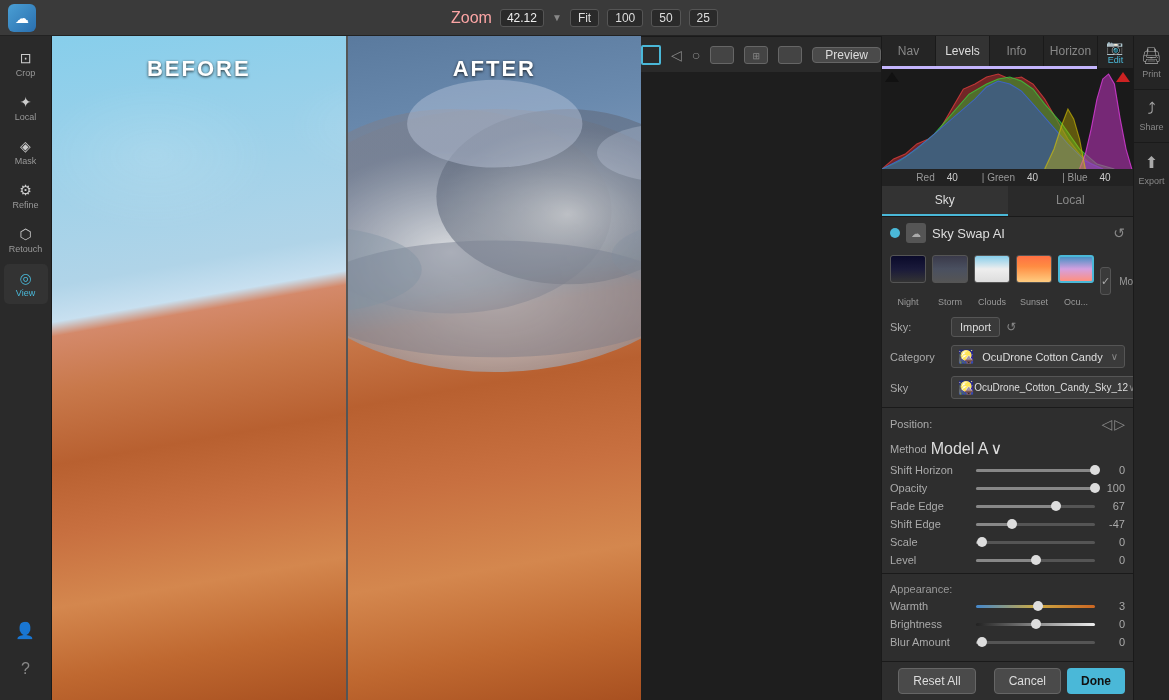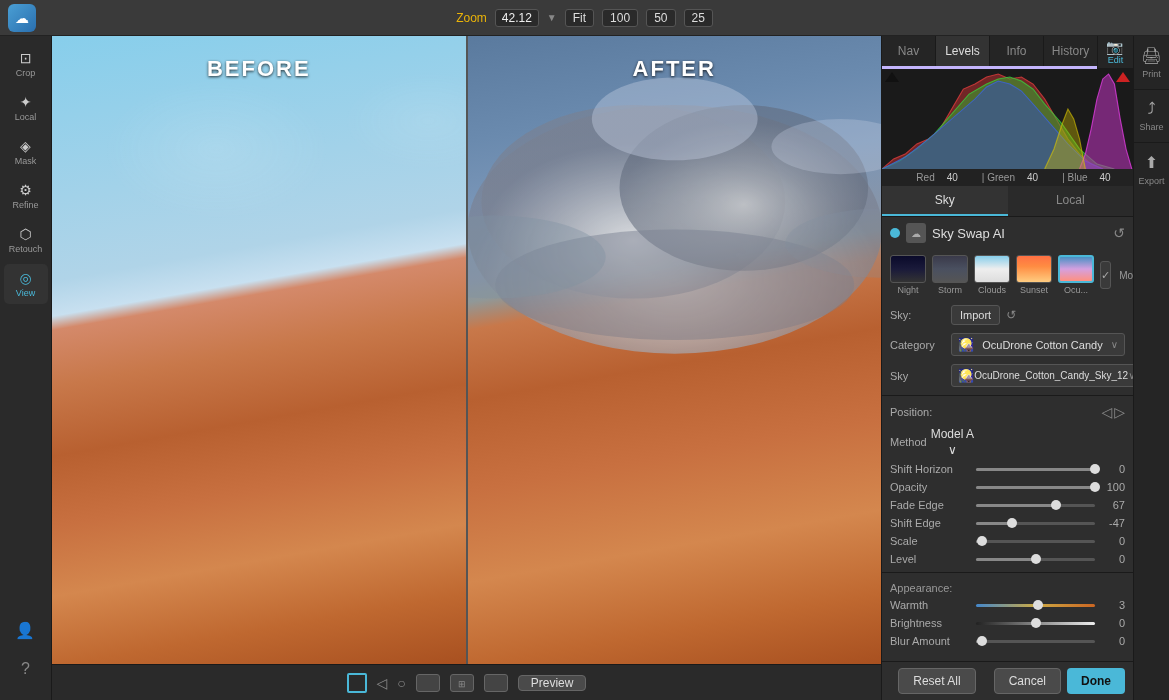--- a/index.html
+++ b/index.html
@@ -30,22 +30,22 @@
       left: 8px;
       width: 28px;
       height: 28px;
       background: linear-gradient(135deg, #4a9fd4, #2a6faf);
       border-radius: 6px;
       display: flex;
       align-items: center;
       justify-content: center;
     }
     .zoom-label {
-      color: #eab308;
-      font-size: 12px;
+      color: #fca5a5;
+      font-size: 16px;
     }
     .zoom-value {
       color: #eee;
       font-size: 12px;
       background: #2a2a2a;
       border: 1px solid #555;
       border-radius: 3px;
       padding: 1px 6px;
     }
     .zoom-btn {
@@ -105,21 +105,21 @@
       align-items: center;
       gap: 8px;
       padding-bottom: 8px;
     }
 
     
     .canvas-area {
       flex: 1;
       background: #1e1e1e;
       display: flex;
-      flex-direction: column;
+      flex-direction: row;
       overflow: hidden;
     }
     .canvas-content {
       flex: 1;
       display: flex;
       position: relative;
       overflow: hidden;
     }
     .before-after-container {
       display: flex;
@@ -353,21 +353,21 @@
     .preset-thumb.active-preset { border: 2px solid #4ab8d8; }
     .preset-bg-night { background: linear-gradient(180deg, #0a0a2a 0%, #1a1a3a 50%, #333 100%); }
     .preset-bg-storm { background: linear-gradient(180deg, #3a3a4a 0%, #4a5060 50%, #555 100%); }
     .preset-bg-clouds { background: linear-gradient(180deg, #87CEEB 0%, #eee 50%, #ddd 100%); }
     .preset-bg-sunset { background: linear-gradient(180deg, #ff7043 0%, #ff8c42 40%, #ffcc80 100%); }
     .preset-bg-ocu { background: linear-gradient(180deg, #4a90c4 0%, #d4a0e0 50%, #ff9080 100%); }
     .preset-label {
       font-size: 9px;
       color: #999;
       text-align: center;
-      margin-top: 2px;
+      margin-top: 14px;
     }
     .preset-item {
       display: flex;
       flex-direction: column;
       align-items: center;
     }
     .more-btn {
       width: 28px;
       height: 28px;
       border: 1px solid #555;
@@ -518,27 +518,26 @@
       display: flex;
       align-items: center;
       padding: 3px 8px;
       gap: 4px;
     }
     .method-label {
       font-size: 11px;
       color: #aaa;
     }
     .method-value {
-      font-size: 12px;
+      font-size: 16px;
       color: #ddd;
       display: flex;
       align-items: center;
       gap: 2px;
       cursor: pointer;
-      flex-direction: column;
     }
 
     
     .bottom-actions {
       display: flex;
       padding: 6px 8px;
       gap: 6px;
       justify-content: flex-end;
       background: #2e2e2e;
       border-top: 1px solid #1a1a1a;
@@ -708,21 +707,21 @@
       </div>
     </div>
 
     <div class="right-panel">
 
       <div style="display:flex;position:relative;flex-shrink:0;">
         <div class="nav-tabs" style="flex:1;">
           <div class="nav-tab">Nav</div>
           <div class="nav-tab active">Levels</div>
           <div class="nav-tab">Info</div>
-          <div class="nav-tab">History</div>
+          <div class="nav-tab">Horizon</div>
         </div>
         <div style="background:#252525;border-left:1px solid #1a1a1a;border-bottom:1px solid #1a1a1a;width:36px;display:flex;flex-direction:column;align-items:center;justify-content:center;cursor:pointer;">
           <span style="font-size:14px;color:#4ab8d8;">📷</span>
           <span style="font-size:9px;color:#4ab8d8;">Edit</span>
         </div>
       </div>
 
       <div class="histogram-area">
         <div class="hist-tri-left"></div>
         <div class="hist-tri-right"></div>

